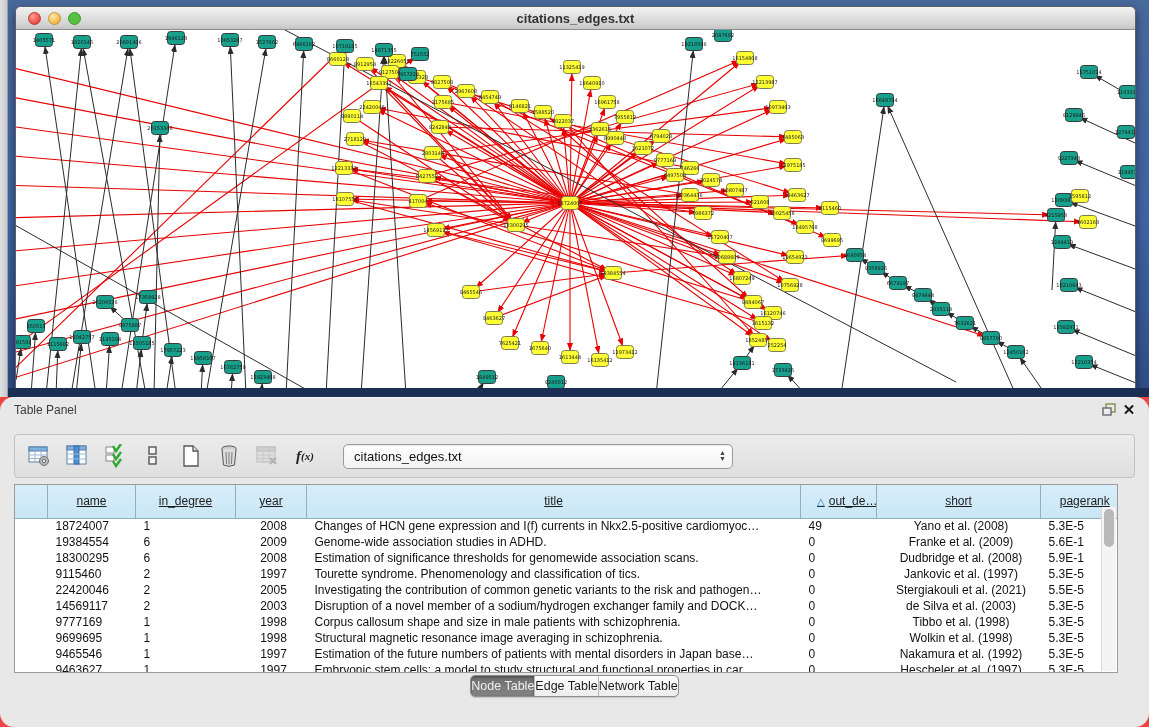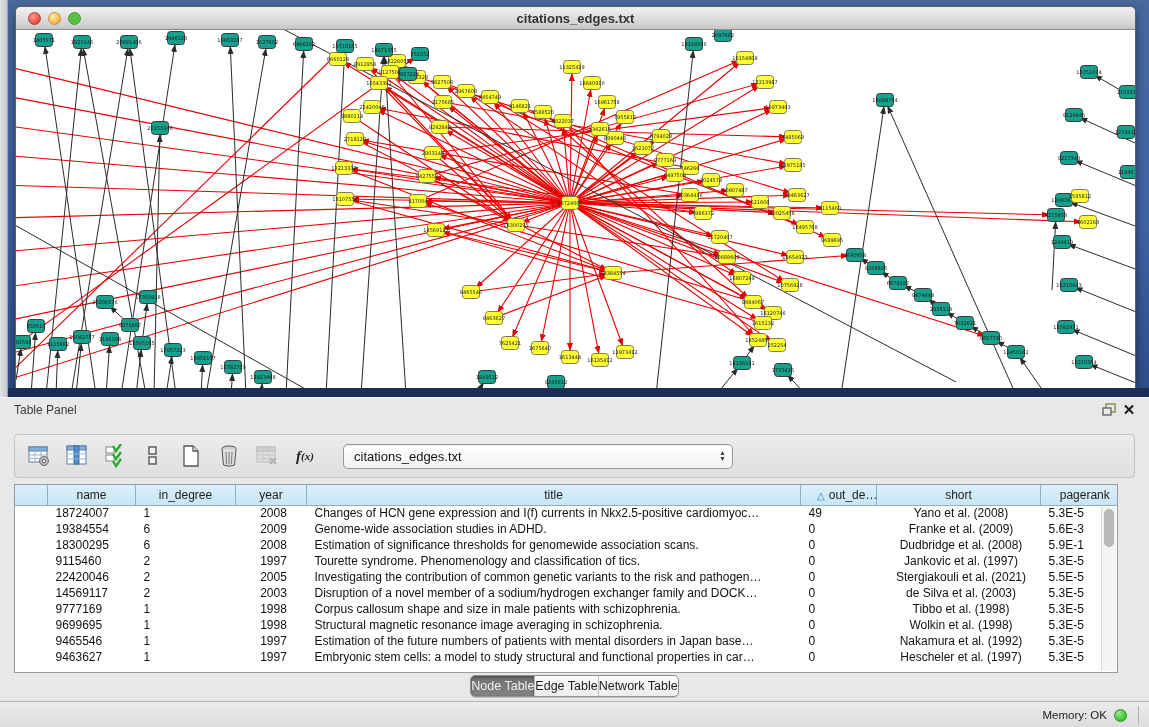--- a/index.html
+++ b/index.html
@@ -21,38 +21,38 @@
   .light.green{background:radial-gradient(circle at 35% 30%,#b5eea2,#58c042 60%,#3da02c;);border:1px solid #48962f;background-color:#58c042;}
   .net-canvas{flex:1;background:#fff;overflow:hidden;position:relative;}
   .net-canvas svg{display:block;width:100%;height:100%;}
   .er{stroke:#e80000;stroke-width:1.1;}
   .ek{stroke:#2b2b2b;stroke-width:1;}
   .ny{fill:#ffff33;stroke:#7d7d55;stroke-width:1;}
   .nt{fill:#17a08c;stroke:#3a3a3a;stroke-width:1;}
   .net-canvas text{font-family:"DejaVu Sans",sans-serif;font-size:5px;fill:#1a1a1a;text-anchor:middle;}
 
   
-  .bottom{position:absolute;left:0;top:397px;width:1149px;height:330px;background:#e8e8e8;border-top:1px solid #f5f5f5;}
+  .bottom{position:absolute;left:0;top:397px;width:1149px;height:330px;background:#e8e8e8;border-top:1px solid #f5f5f5;border-radius:14px;}
   .panel-header{position:absolute;left:0;top:0;width:100%;height:24px;display:flex;align-items:center;padding:0 10px 0 14px;}
   .panel-title{font-size:12px;color:#3c3c3c;}
   .panel-header .spacer{flex:1;}
   .float-btn{width:20px;height:18px;display:flex;align-items:center;justify-content:center;cursor:default;}
   .close-btn{width:20px;height:18px;font-size:15px;font-weight:bold;color:#1b1b1b;display:flex;align-items:center;justify-content:center;cursor:default;}
 
   .toolbar{position:absolute;left:14px;top:36px;width:1121px;height:44px;display:flex;align-items:center;gap:10px;border:1px solid #c2c2c2;border-radius:4px;background:linear-gradient(180deg,#ececec,#dfdfdf);padding:0 10px;}
   .tbtn{width:28px;height:28px;display:flex;align-items:center;justify-content:center;border-radius:3px;}
   .fx{font-family:"Liberation Serif",serif;font-style:italic;font-size:15px;color:#222;font-weight:bold;white-space:nowrap;}
   .fx small{font-size:11px;}
   .combo{margin-left:14px;width:390px;height:25px;border:1px solid #9a9a9a;border-radius:5px;background:linear-gradient(180deg,#ffffff,#f2f2f2);display:flex;align-items:center;padding:0 6px 0 10px;box-shadow:inset 0 1px 1px rgba(0,0,0,.08);}
   .combo-text{flex:1;font-size:13px;color:#111;}
   .combo-arrows{font-size:7px;line-height:6px;color:#444;display:flex;flex-direction:column;align-items:center;}
 
   .tablebox{position:absolute;left:14px;top:86px;width:1104px;height:189px;background:#fff;border:1px solid #9b9b9b;overflow:hidden;}
   table.grid{border-collapse:collapse;table-layout:fixed;width:1088px;}
-  table.grid th{height:20px;background:linear-gradient(180deg,#d8eefa,#c9e6f4);border-right:1px solid #8fb0c2;border-bottom:1px solid #8fb0c2;font-size:12px;font-weight:normal;color:#1c1c1c;text-align:center;overflow:hidden;white-space:nowrap;padding:0 16px;}
+  table.grid th{height:33px;background:linear-gradient(180deg,#d8eefa,#c9e6f4);border-right:1px solid #8fb0c2;border-bottom:1px solid #8fb0c2;font-size:12px;font-weight:normal;color:#1c1c1c;text-align:center;overflow:hidden;white-space:nowrap;padding:0 16px;text-decoration:underline;}
   table.grid th:last-child{border-right:none;}
   table.grid td{height:16px;font-size:12px;color:#111;white-space:nowrap;overflow:hidden;text-overflow:ellipsis;padding:0 3px 0 8px;}
   td.al-c{text-align:center;padding-left:3px;}
   td.al-l{text-align:left;}
   .sorticon{color:#2c7fb0;font-size:10px;margin-right:4px;}
   .vscroll{position:absolute;right:1px;top:22px;bottom:1px;width:15px;background:#f4f4f4;border-left:1px solid #d9d9d9;}
   .vthumb{position:absolute;left:2px;top:2px;width:10px;height:38px;border-radius:5px;background:#b9b9b9;}
 
   .tabsrow{position:absolute;left:0;top:277px;width:100%;display:flex;justify-content:center;}
   .tabgroup{display:flex;border:1px solid #8e8e8e;border-radius:5px;overflow:hidden;background:linear-gradient(180deg,#fdfdfd,#ededed);box-shadow:0 1px 1px rgba(0,0,0,.15);}
@@ -866,21 +866,21 @@
               <td class="al-l">5.3E-5</td>
             </tr>
             <tr>
               <td></td>
               <td class="al-l">19384554</td>
               <td class="al-l">6</td>
               <td class="al-c">2009</td>
               <td class="al-l">Genome-wide association studies in ADHD.</td>
               <td class="al-l">0</td>
               <td class="al-c">Franke et al. (2009)</td>
-              <td class="al-l">5.6E-3</td>
+              <td class="al-l">5.6E-1</td>
             </tr>
             <tr>
               <td></td>
               <td class="al-l">18300295</td>
               <td class="al-l">6</td>
               <td class="al-c">2008</td>
               <td class="al-l">Estimation of significance thresholds for genomewide association scans.</td>
               <td class="al-l">0</td>
               <td class="al-c">Dudbridge et al. (2008)</td>
               <td class="al-l">5.9E-1</td>
@@ -963,20 +963,15 @@
     </div>
 
     <div class="tabsrow">
       <div class="tabgroup" id="tabgroup">
           <span class="tab active">Node Table</span>
           <span class="tab">Edge Table</span>
           <span class="tab">Network Table</span>
         </div>
     </div>
 
-    <div class="statusbar">
-      <span class="mem-label">Memory: OK</span>
-      <span class="mem-dot"></span>
-      <span class="status-divider"></span>
-    </div>
 
   </div>
 </div>
 
 </body></html>

